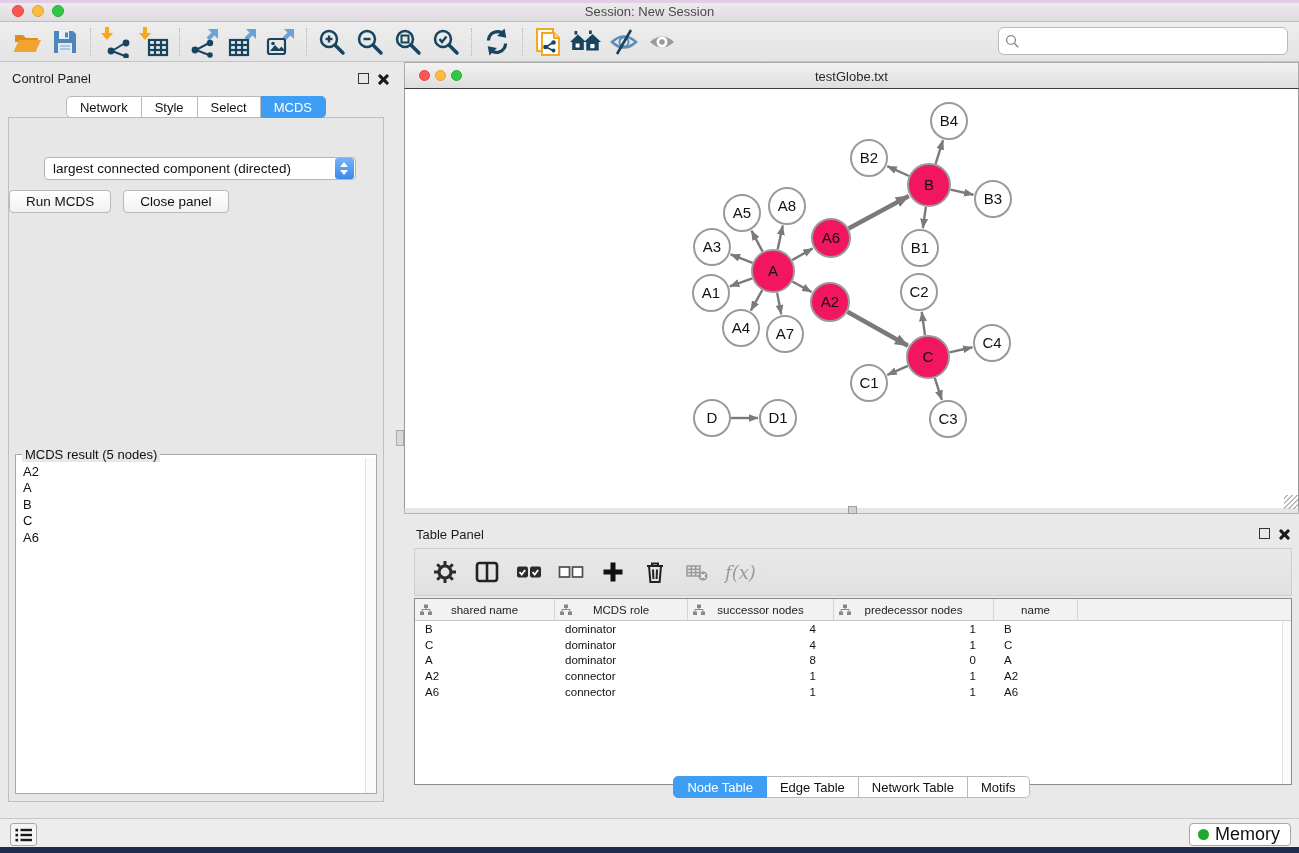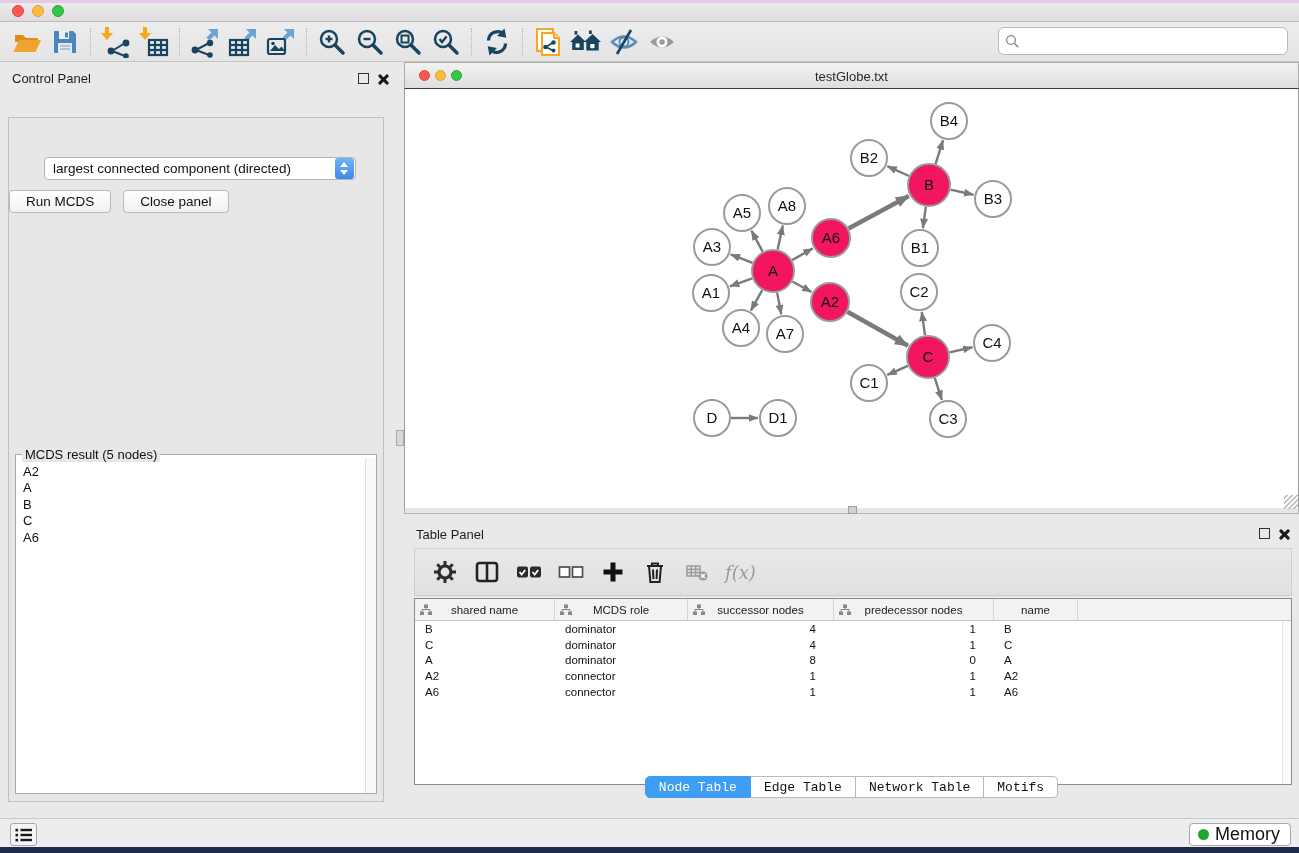--- a/index.html
+++ b/index.html
@@ -91,39 +91,40 @@
 
   .data-table { position:absolute; left:10px; top:78px; width:878px; height:187px; background:#fff; border:1px solid #8c8c8c; overflow:hidden; }
   .dt-header { display:flex; height:22px; background:#f2f2f2; border-bottom:1px solid #c9c9c9; }
   .dt-th { position:relative; display:flex; align-items:center; justify-content:center;
     font-size:11.5px; color:#222; border-right:1px solid #d4d4d4; flex:none; }
   .dt-th .hier { position:absolute; left:5px; top:5px; }
   .dt-row { display:flex; height:15.8px; align-items:center; }
   .dt-td { flex:none; font-size:11.5px; color:#111; white-space:nowrap; overflow:hidden; }
   .dt-scroll { position:absolute; right:0; top:22px; bottom:0; width:9px; background:#fbfbfb; border-left:1px solid #e4e4e4; }
 
-  .tp-tabs { position:absolute; left:0; bottom:14px; width:100%; display:flex; justify-content:center;font-family:Liberation Mono, monospace; }
+  .tp-tabs { position:absolute; left:0; bottom:14px; width:100%; display:flex; justify-content:center; }
 
   
   .statusbar { position:absolute; left:0; top:818px; width:1299px; height:29px; background:#ededed; border-top:1px solid #c8c8c8; }
   .status-left-btn { position:absolute; left:10px; top:4px; width:27px; height:23px; background:#f5f5f5;
     border:1px solid #a8a8a8; border-radius:3px; display:flex; align-items:center; justify-content:center; }
   .memory-btn { position:absolute; right:8px; top:4px; height:23px; padding:0 10px 0 8px; background:#fff;
     border:1px solid #a8a8a8; border-radius:4px; display:flex; align-items:center; gap:6px; font-size:18px; color:#111; }
   .memory-dot { width:11px; height:11px; border-radius:50%; background:#1fa82f; }
   .desktop-strip { position:absolute; left:0; top:847px; width:1299px; height:6px; background:#202c4e; }
 </style>
 </head>
 <body>
 
 <div class="titlebar">
   <div class="accent-strip"></div>
   <div class="traffic t-red"></div>
   <div class="traffic t-yellow"></div>
   <div class="traffic t-green"></div>
+  <div class="title-text">Session: New Session</div>
 </div>
 
 <div class="toolbar">
   <div class="tb-btn">
     <svg width="30" height="30" viewBox="0 0 30 30">
         <path d="M3 8h8l3 3h12v4H3z" fill="#dd8d1c"></path>
         <path d="M1.5 25 7 13h22l-5.5 12z" fill="#f0a32f"></path>
       </svg>
   </div>
   <div class="tb-btn">
@@ -280,20 +281,26 @@
   </div>
 </div>
 
 <div class="control-panel">
   <div class="panel-title">Control Panel</div>
   <div class="panel-ctrl" style="left:358px;">
       <div class="float-box"></div>
     </div>
   <div class="panel-ctrl" style="left:377px;">
       <div class="x-icon"></div>
+    </div>
+  <div class="cp-tabs seg">
+      <div class="seg-item">Network</div>
+      <div class="seg-item">Style</div>
+      <div class="seg-item">Select</div>
+      <div class="seg-item active">MCDS</div>
     </div>
   <div class="cp-box">
     <div class="combo">
       <div class="combo-text">largest connected component (directed)</div>
       <div class="combo-step"></div>
     </div>
     <div class="cp-buttons">
       <button class="btn">Run MCDS</button>
       <button class="btn">Close panel</button>
     </div>

